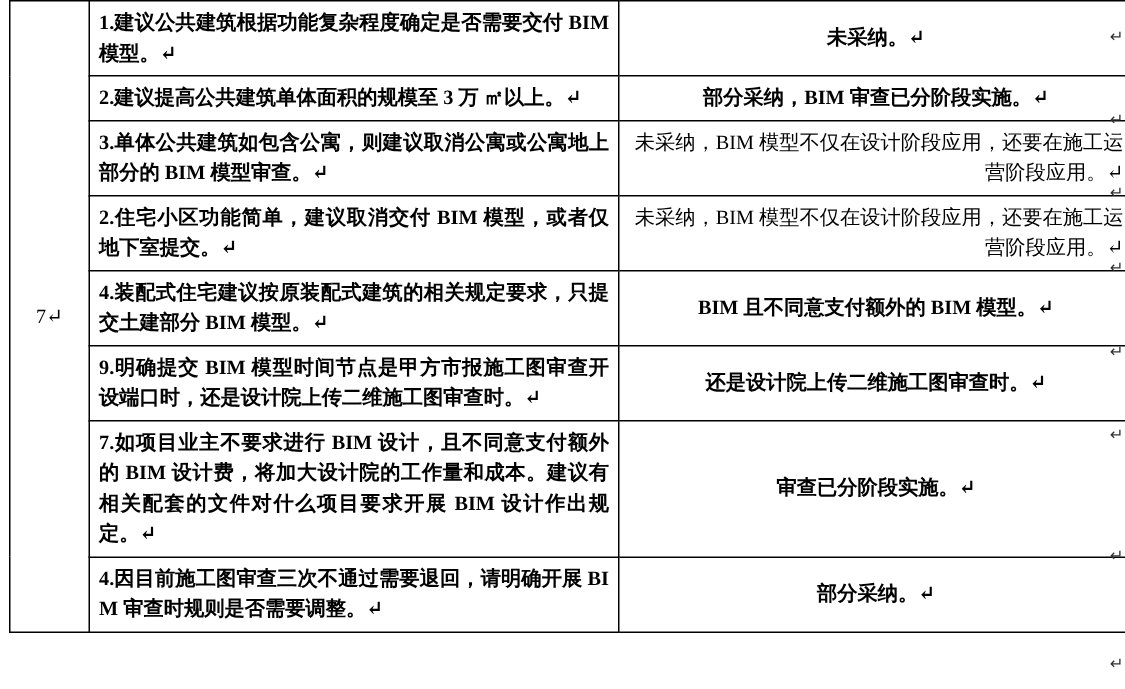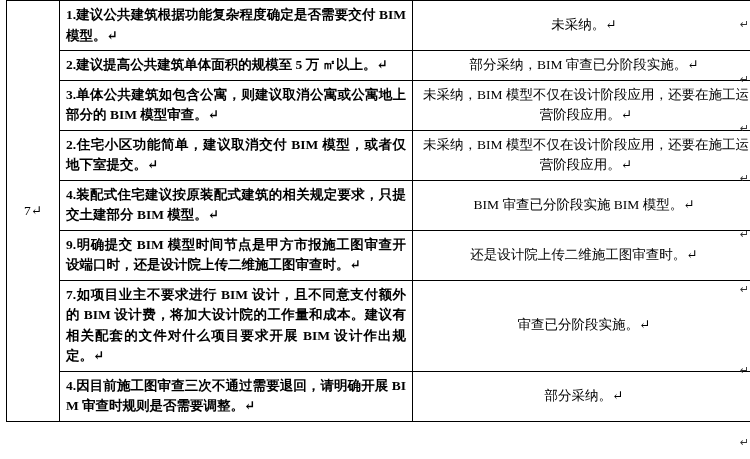--- a/index.html
+++ b/index.html
@@ -59,26 +59,27 @@
   }
   .right-marks span {
     position: absolute;
     right: 1px;
     font-size: 11px;
     color: #333333;
     font-family: "Liberation Serif", serif;
   }
   .ans-multi {
     display: block;
-    text-align: center;
+    text-align: right;
     padding-left: 4px;
   }
   .ans-center {
     display: block;
     text-align: center;
+    font-weight: bold;
   }
   .q-text {
     display: block;
     font-weight: bold;
   }
 </style>
 </head>
 <body>
 
 <div class="page">
@@ -88,21 +89,21 @@
         <td class="col-index" rowspan="8">7↵</td>
         <td class="col-question">
             <span class="q-text">1.建议公共建筑根据功能复杂程度确定是否需要交付 BIM 模型。↵</span>
           </td>
         <td class="col-answer">
             <span class="ans-center">未采纳。↵</span>
           </td>
       </tr>
       <tr>
         <td class="col-question">
-            <span class="q-text">2.建议提高公共建筑单体面积的规模至 5 万 ㎡以上。↵</span>
+            <span class="q-text">2.建议提高公共建筑单体面积的规模至 3 万 ㎡以上。↵</span>
           </td>
         <td class="col-answer">
             <span class="ans-center">部分采纳，BIM 审查已分阶段实施。↵</span>
           </td>
       </tr>
       <tr>
         <td class="col-question">
             <span class="q-text">3.单体公共建筑如包含公寓，则建议取消公寓或公寓地上部分的 BIM 模型审查。↵</span>
           </td>
         <td class="col-answer">
@@ -115,21 +116,21 @@
           </td>
         <td class="col-answer">
             <span class="ans-multi">未采纳，BIM 模型不仅在设计阶段应用，还要在施工运营阶段应用。↵</span>
           </td>
       </tr>
       <tr>
         <td class="col-question">
             <span class="q-text">4.装配式住宅建议按原装配式建筑的相关规定要求，只提交土建部分 BIM 模型。↵</span>
           </td>
         <td class="col-answer">
-            <span class="ans-center">BIM 审查已分阶段实施 BIM 模型。↵</span>
+            <span class="ans-center">BIM 且不同意支付额外的 BIM 模型。↵</span>
           </td>
       </tr>
       <tr>
         <td class="col-question">
             <span class="q-text">9.明确提交 BIM 模型时间节点是甲方市报施工图审查开设端口时，还是设计院上传二维施工图审查时。↵</span>
           </td>
         <td class="col-answer">
             <span class="ans-center">还是设计院上传二维施工图审查时。↵</span>
           </td>
       </tr>

